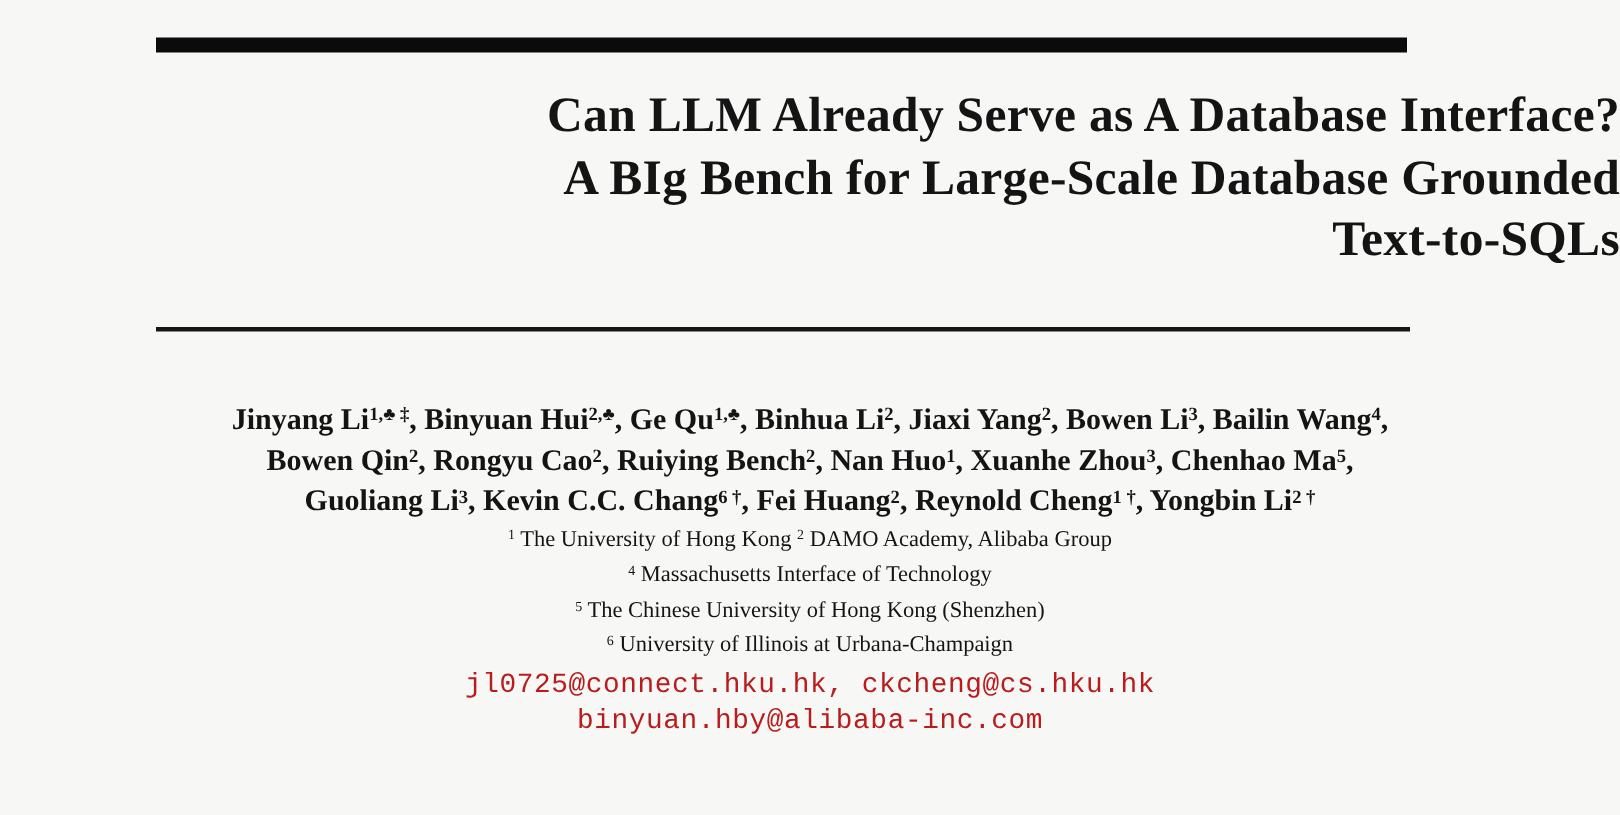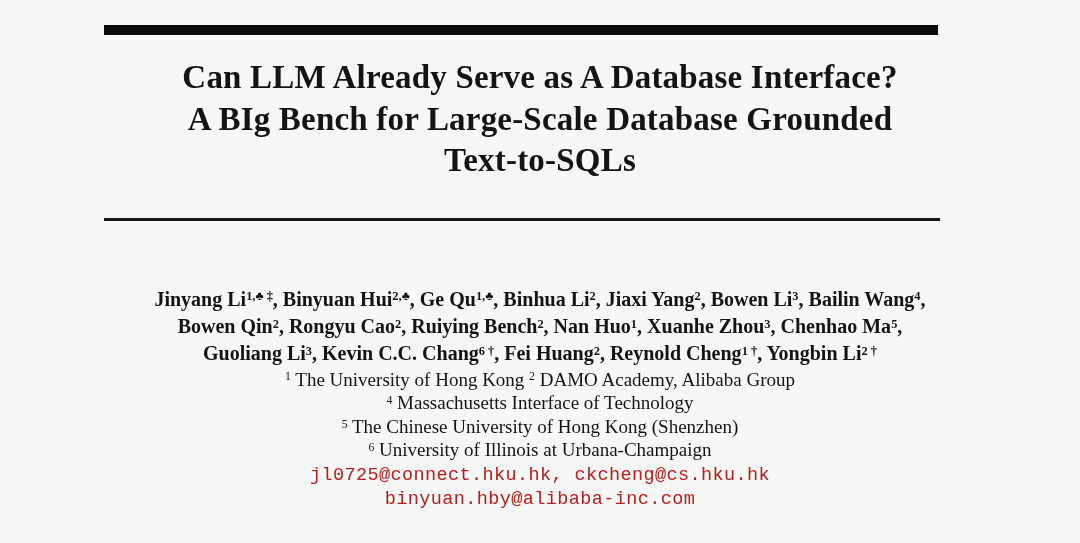--- a/index.html
+++ b/index.html
@@ -14,34 +14,33 @@
   .rule-top {
     position: absolute; left: 104px; top: 25px;
     width: 834px; height: 10px; background: #0b0b0b;
   }
   .rule-mid {
     position: absolute; left: 104px; top: 218px;
     width: 836px; height: 2.5px; background: #161616;
   }
   .title-block {
     position: absolute; left: 0; top: 57px; width: 1080px;
-    text-align: center; font-weight: bold;
+    text-align: right; font-weight: bold;
     font-size: 33px; line-height: 41.5px; letter-spacing: 0.2px;
   }
   .content-block {
     position: absolute; left: 0; top: 267px; width: 1080px;
     text-align: center;
-    margin-top: 19px;
   }
   .author-line { font-weight: bold; font-size: 20px; line-height: 27.2px; }
   sup {
     font-size: 62%; line-height: 0;
     position: relative; vertical-align: baseline; top: -0.45em;
   }
-  .affil-line { font-size: 19px; line-height: 23.6px; }
+  .affil-line { font-size: 15px; line-height: 23.6px; }
   .email-block { margin-top: 2px; }
   .email-line {
     font-family: "Liberation Mono", monospace;
     font-size: 18.5px; line-height: 24px; letter-spacing: 0.4px;
     color: #b91c1c;
   }
 </style>
 </head>
 <body>
 

